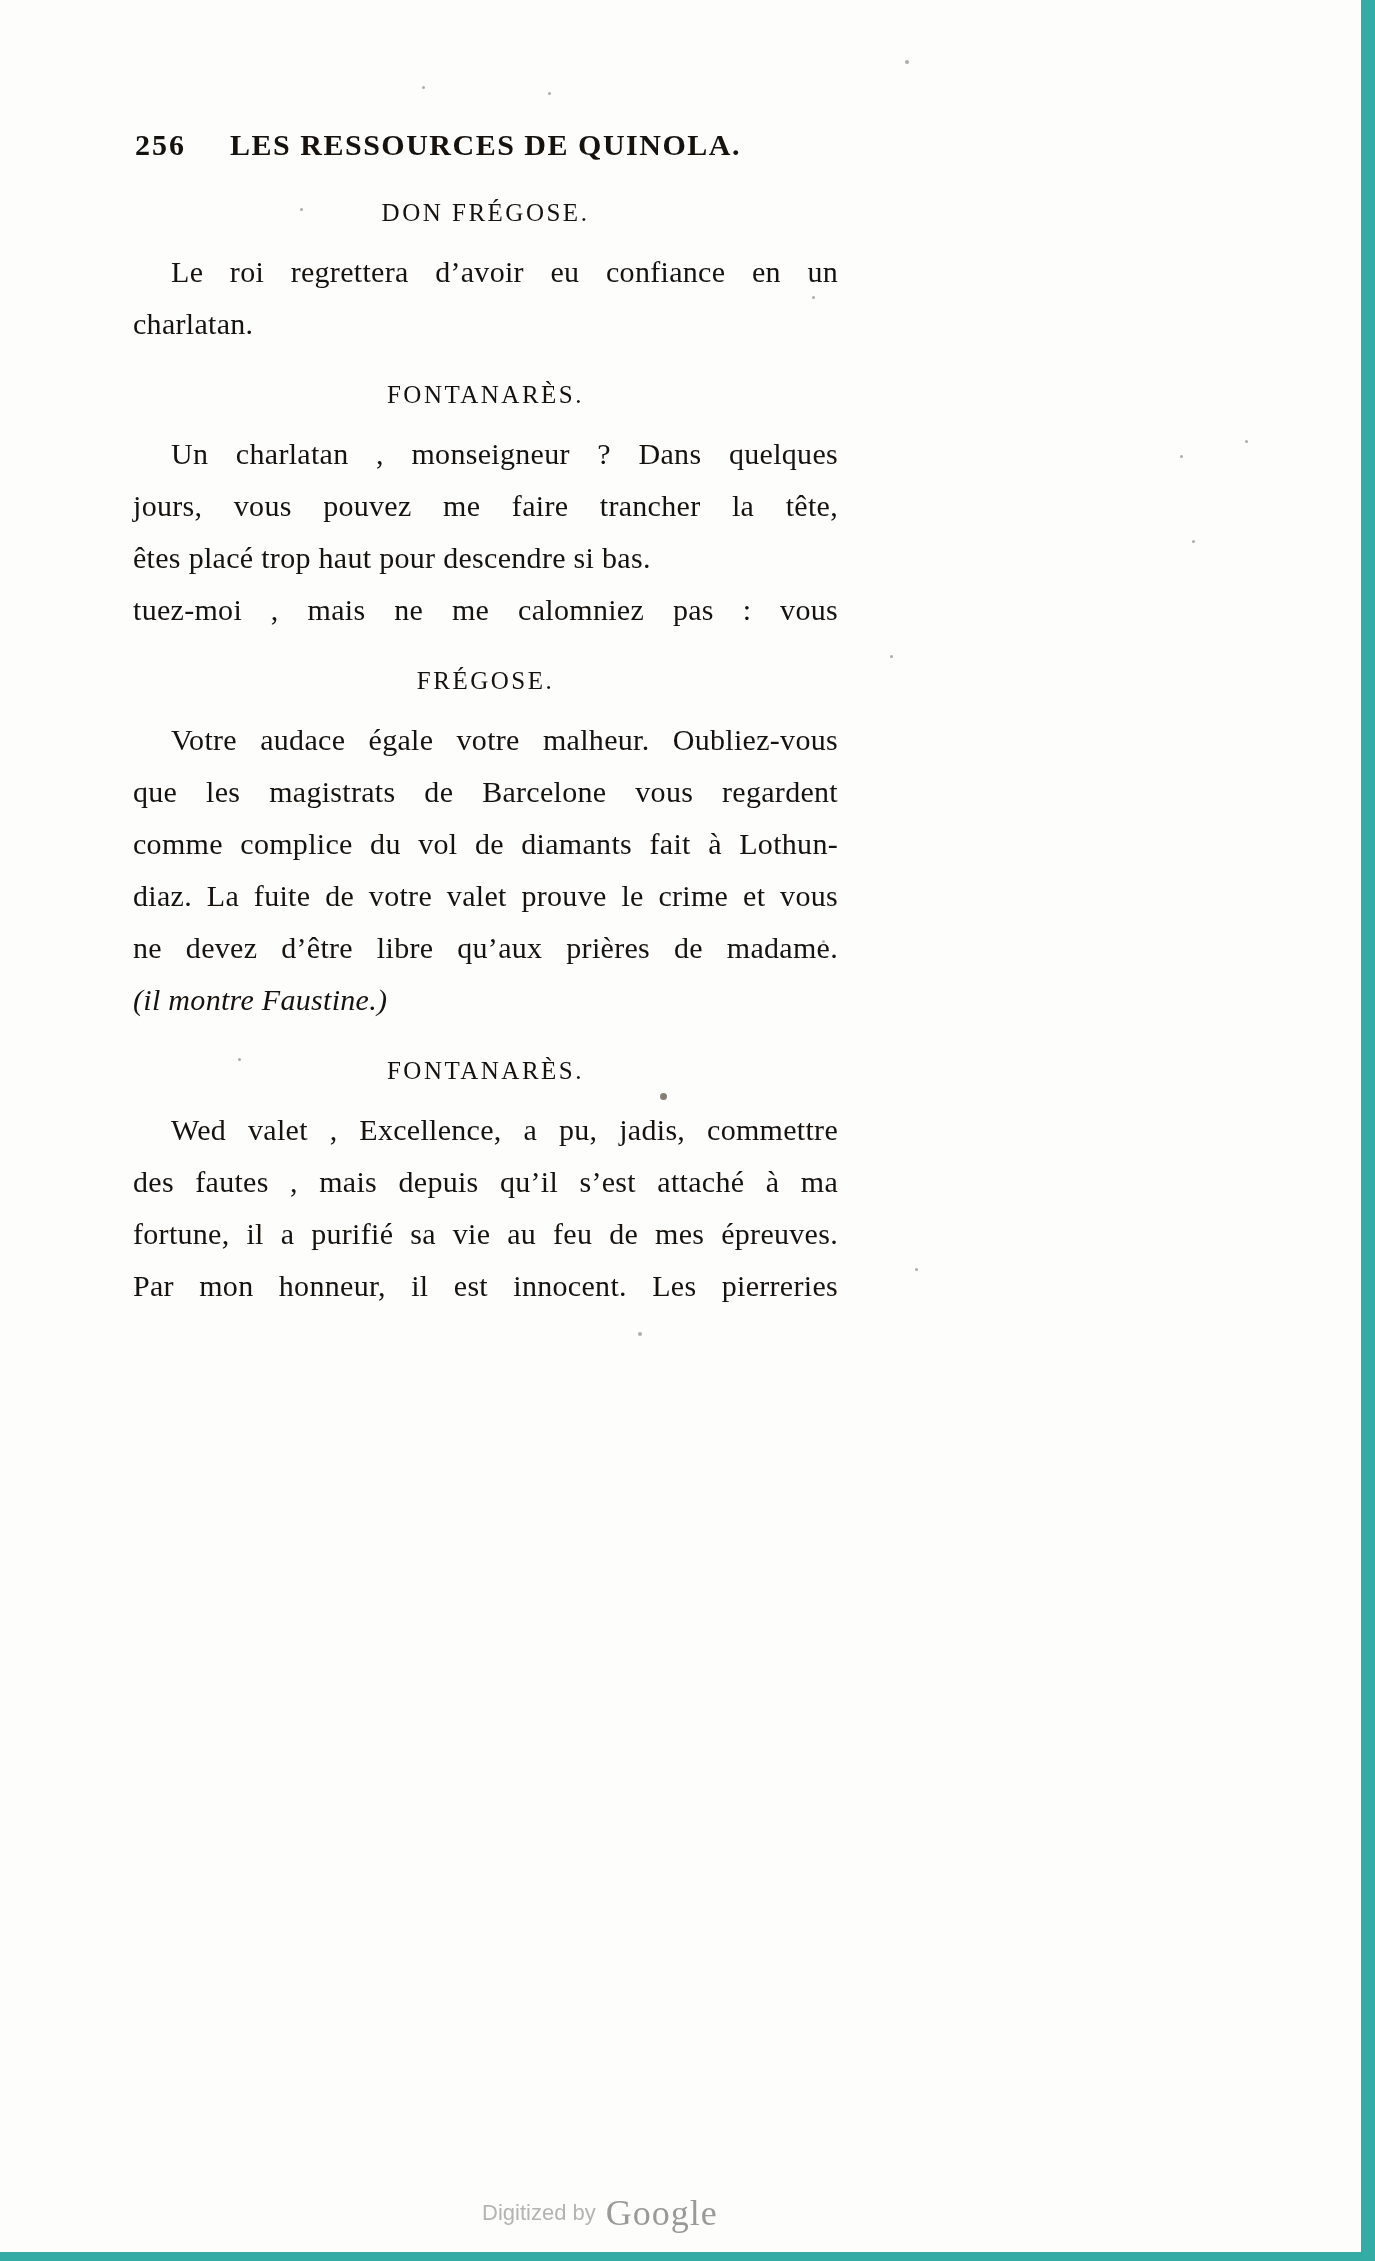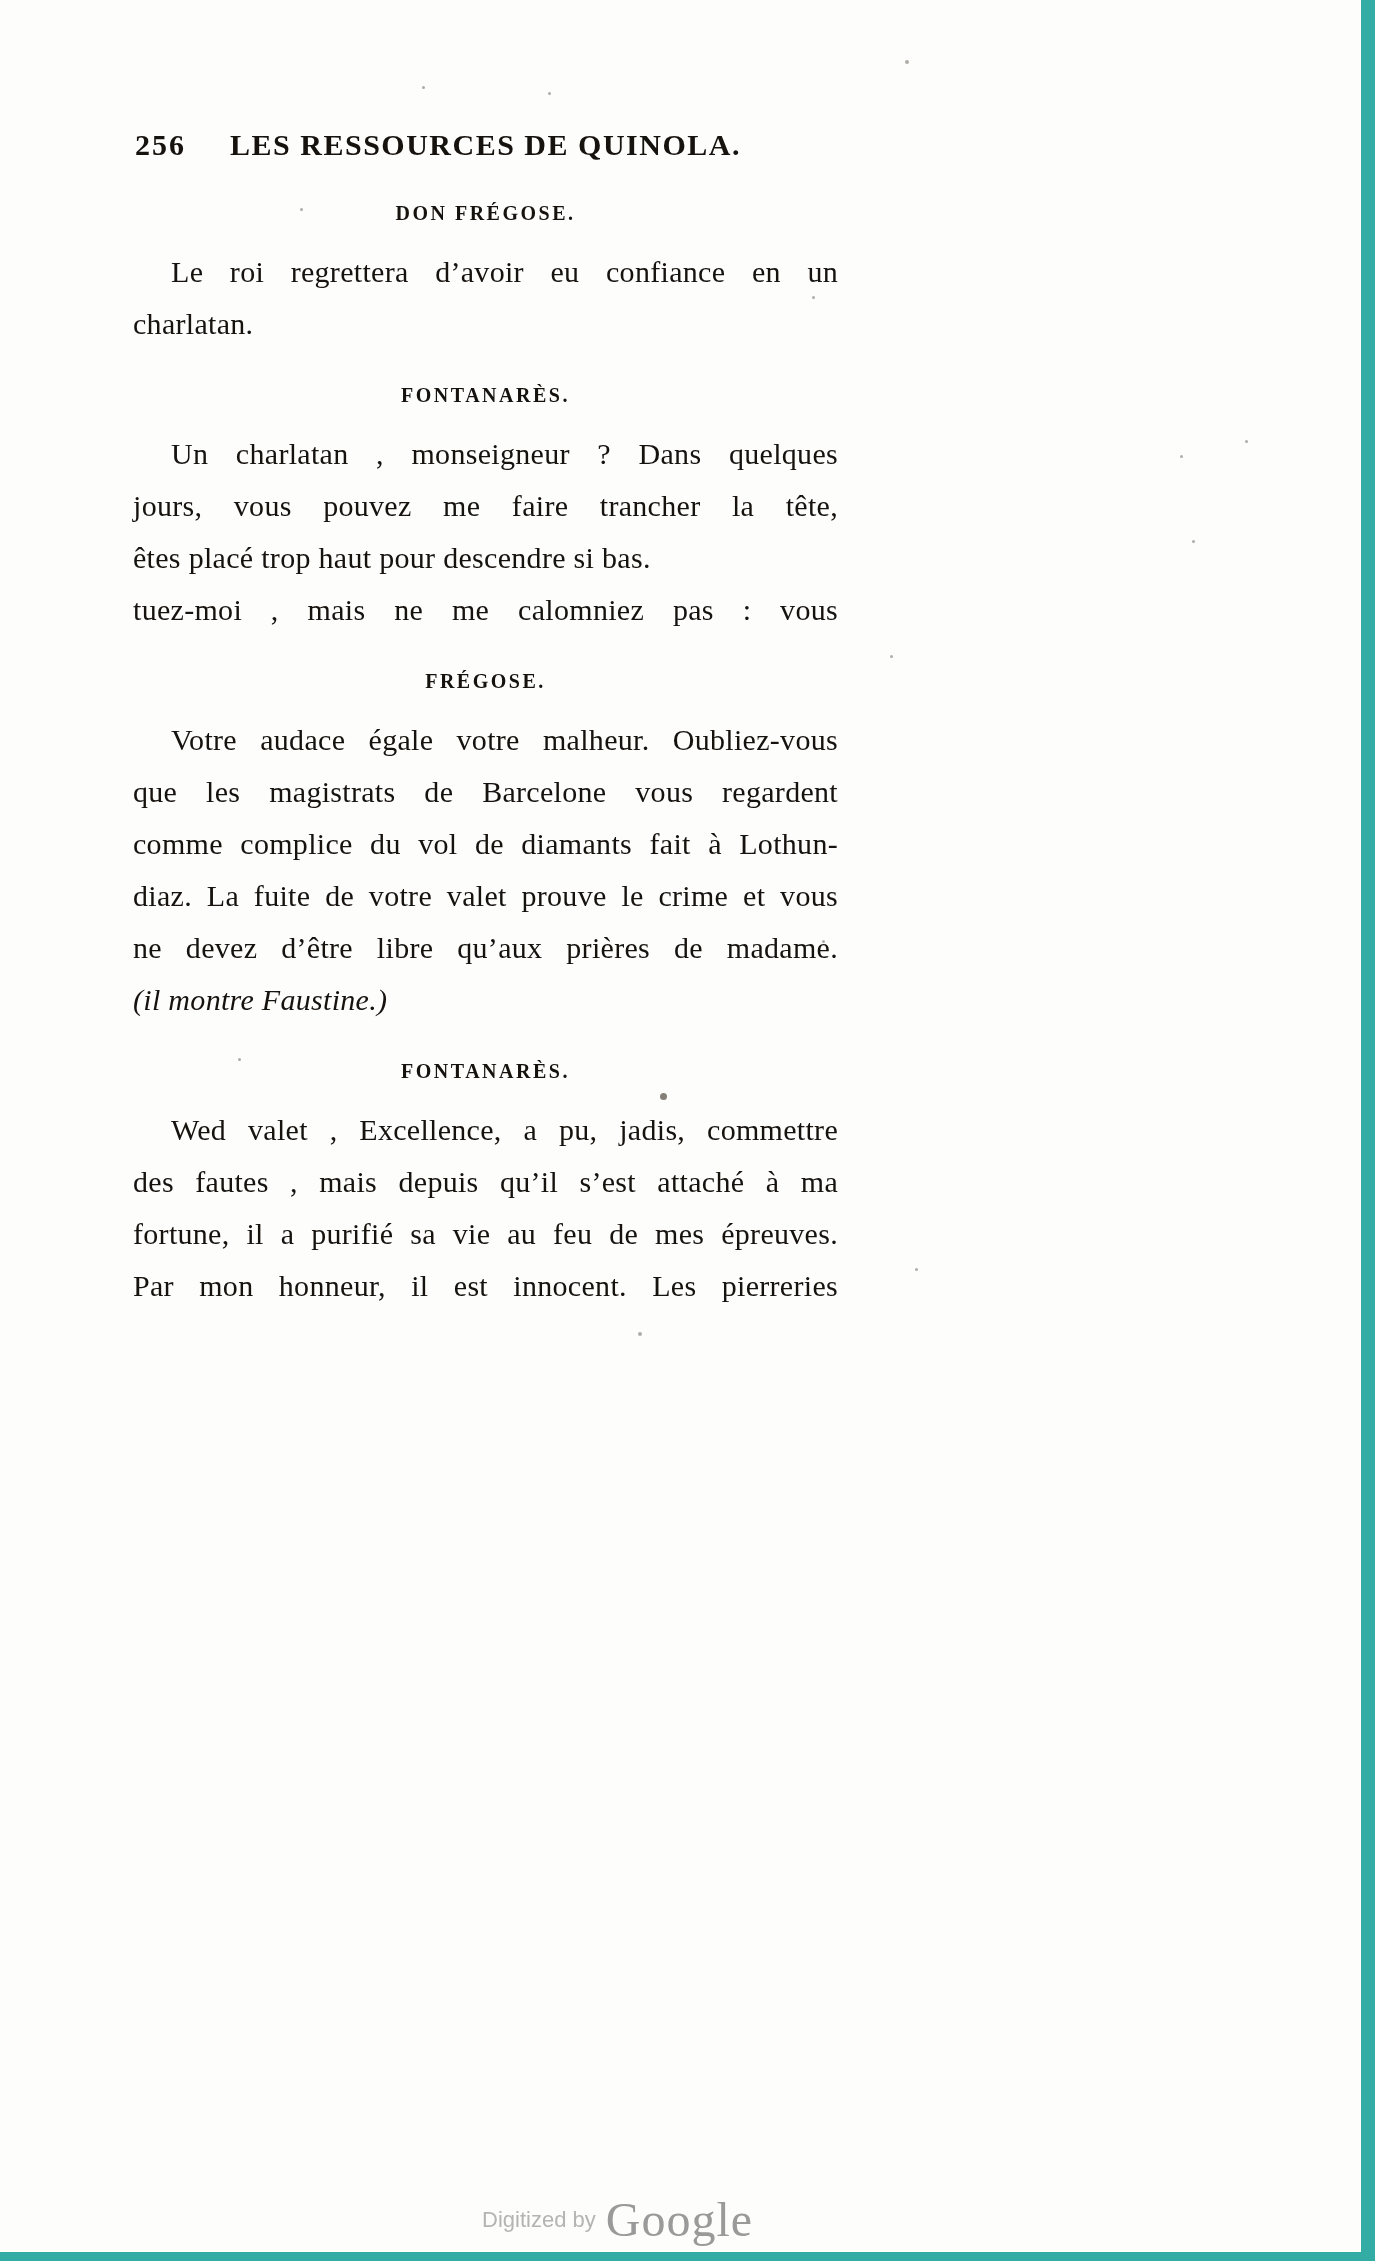--- a/index.html
+++ b/index.html
@@ -34,22 +34,22 @@
     font-weight:bold;
     letter-spacing:1.5px;
     text-align:center;
   }
   .page-num {
     position:absolute; left:2px; top:0;
     letter-spacing:2px;
   }
   .speaker {
     text-align:center;
-    font-weight:bold;
-    font-size:20px;
+    font-weight:normal;
+    font-size:25px;
     letter-spacing:2.5px;
     margin-top:30px;
     margin-bottom:18px;
     height:30px;
     line-height:30px;
   }
   .para { }
   .line {
     display:block;
     font-size:30px;
@@ -71,21 +71,21 @@
     white-space:nowrap;
     margin-top:20px;
   }
   .digitized {
     font-family:"Liberation Sans","DejaVu Sans",sans-serif;
     font-size:22px;
     color:#b4b4b4;
   }
   .google {
     font-family:"Liberation Serif","DejaVu Serif",serif;
-    font-size:48px;
+    font-size:36px;
     color:#9a9a9a;
     letter-spacing:1px;
   }
   .speck {
     position:absolute;
     background:#6f6a60;
     border-radius:50%;
     opacity:0.55;
   }
 </style>

